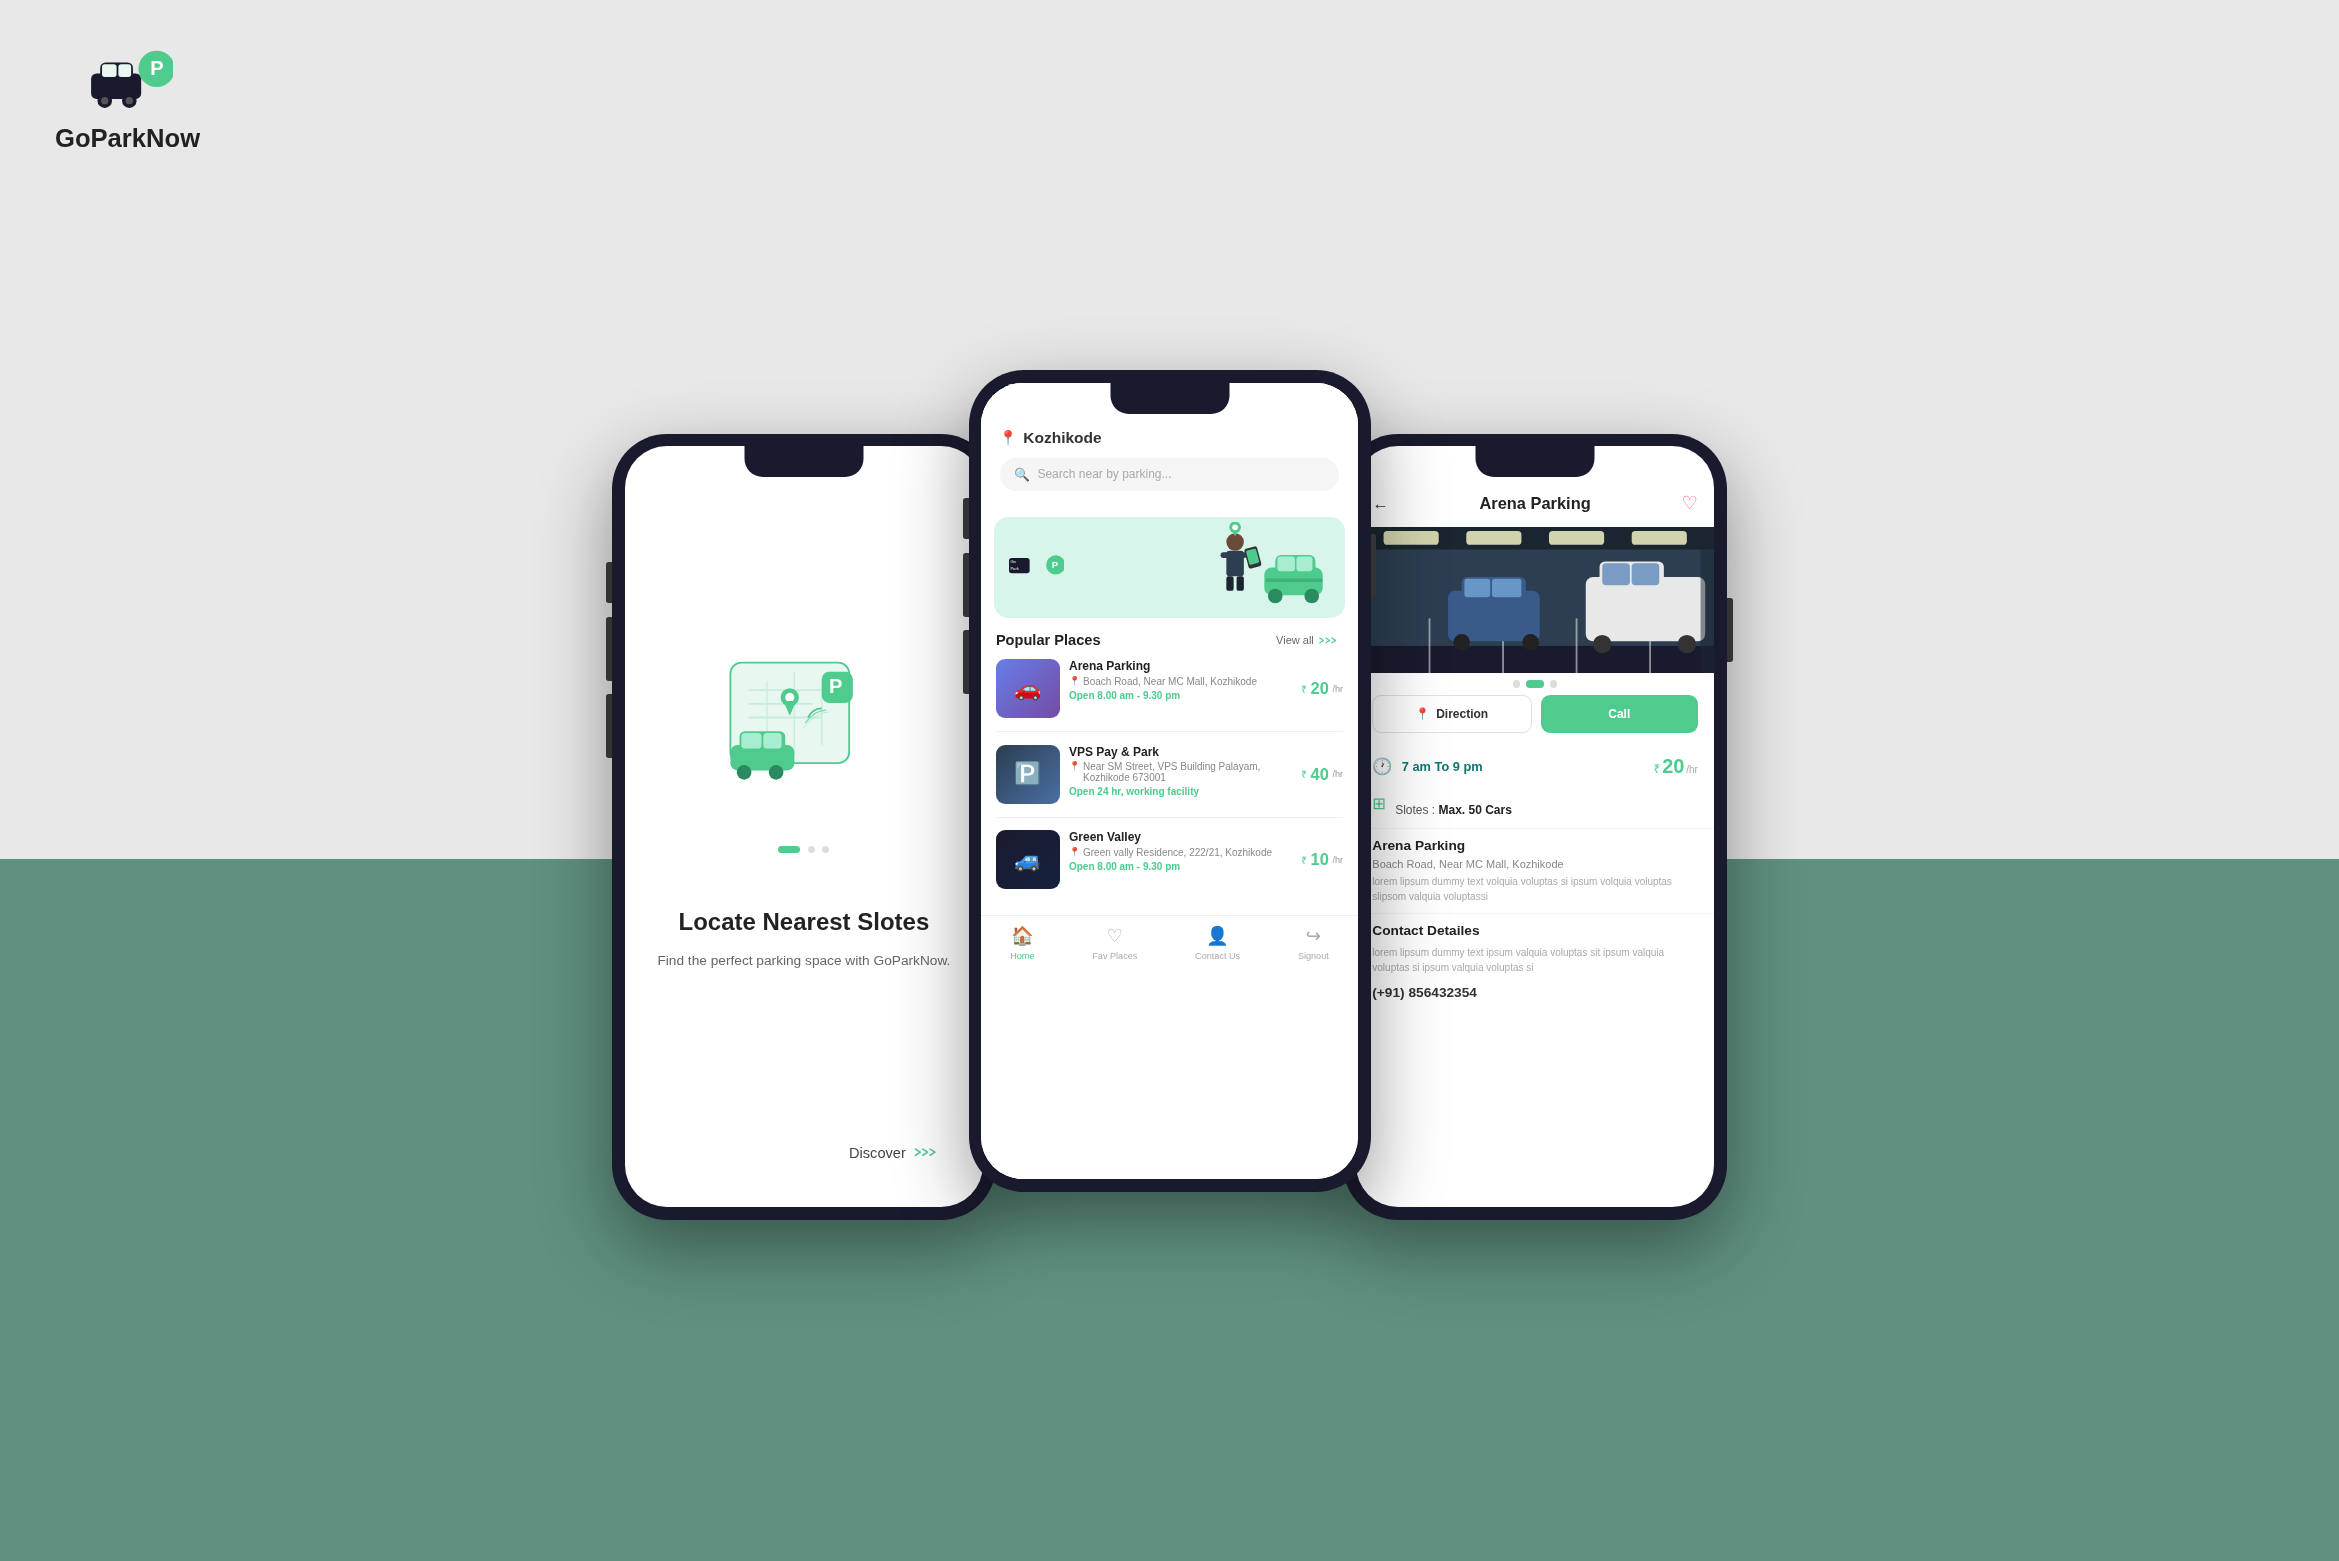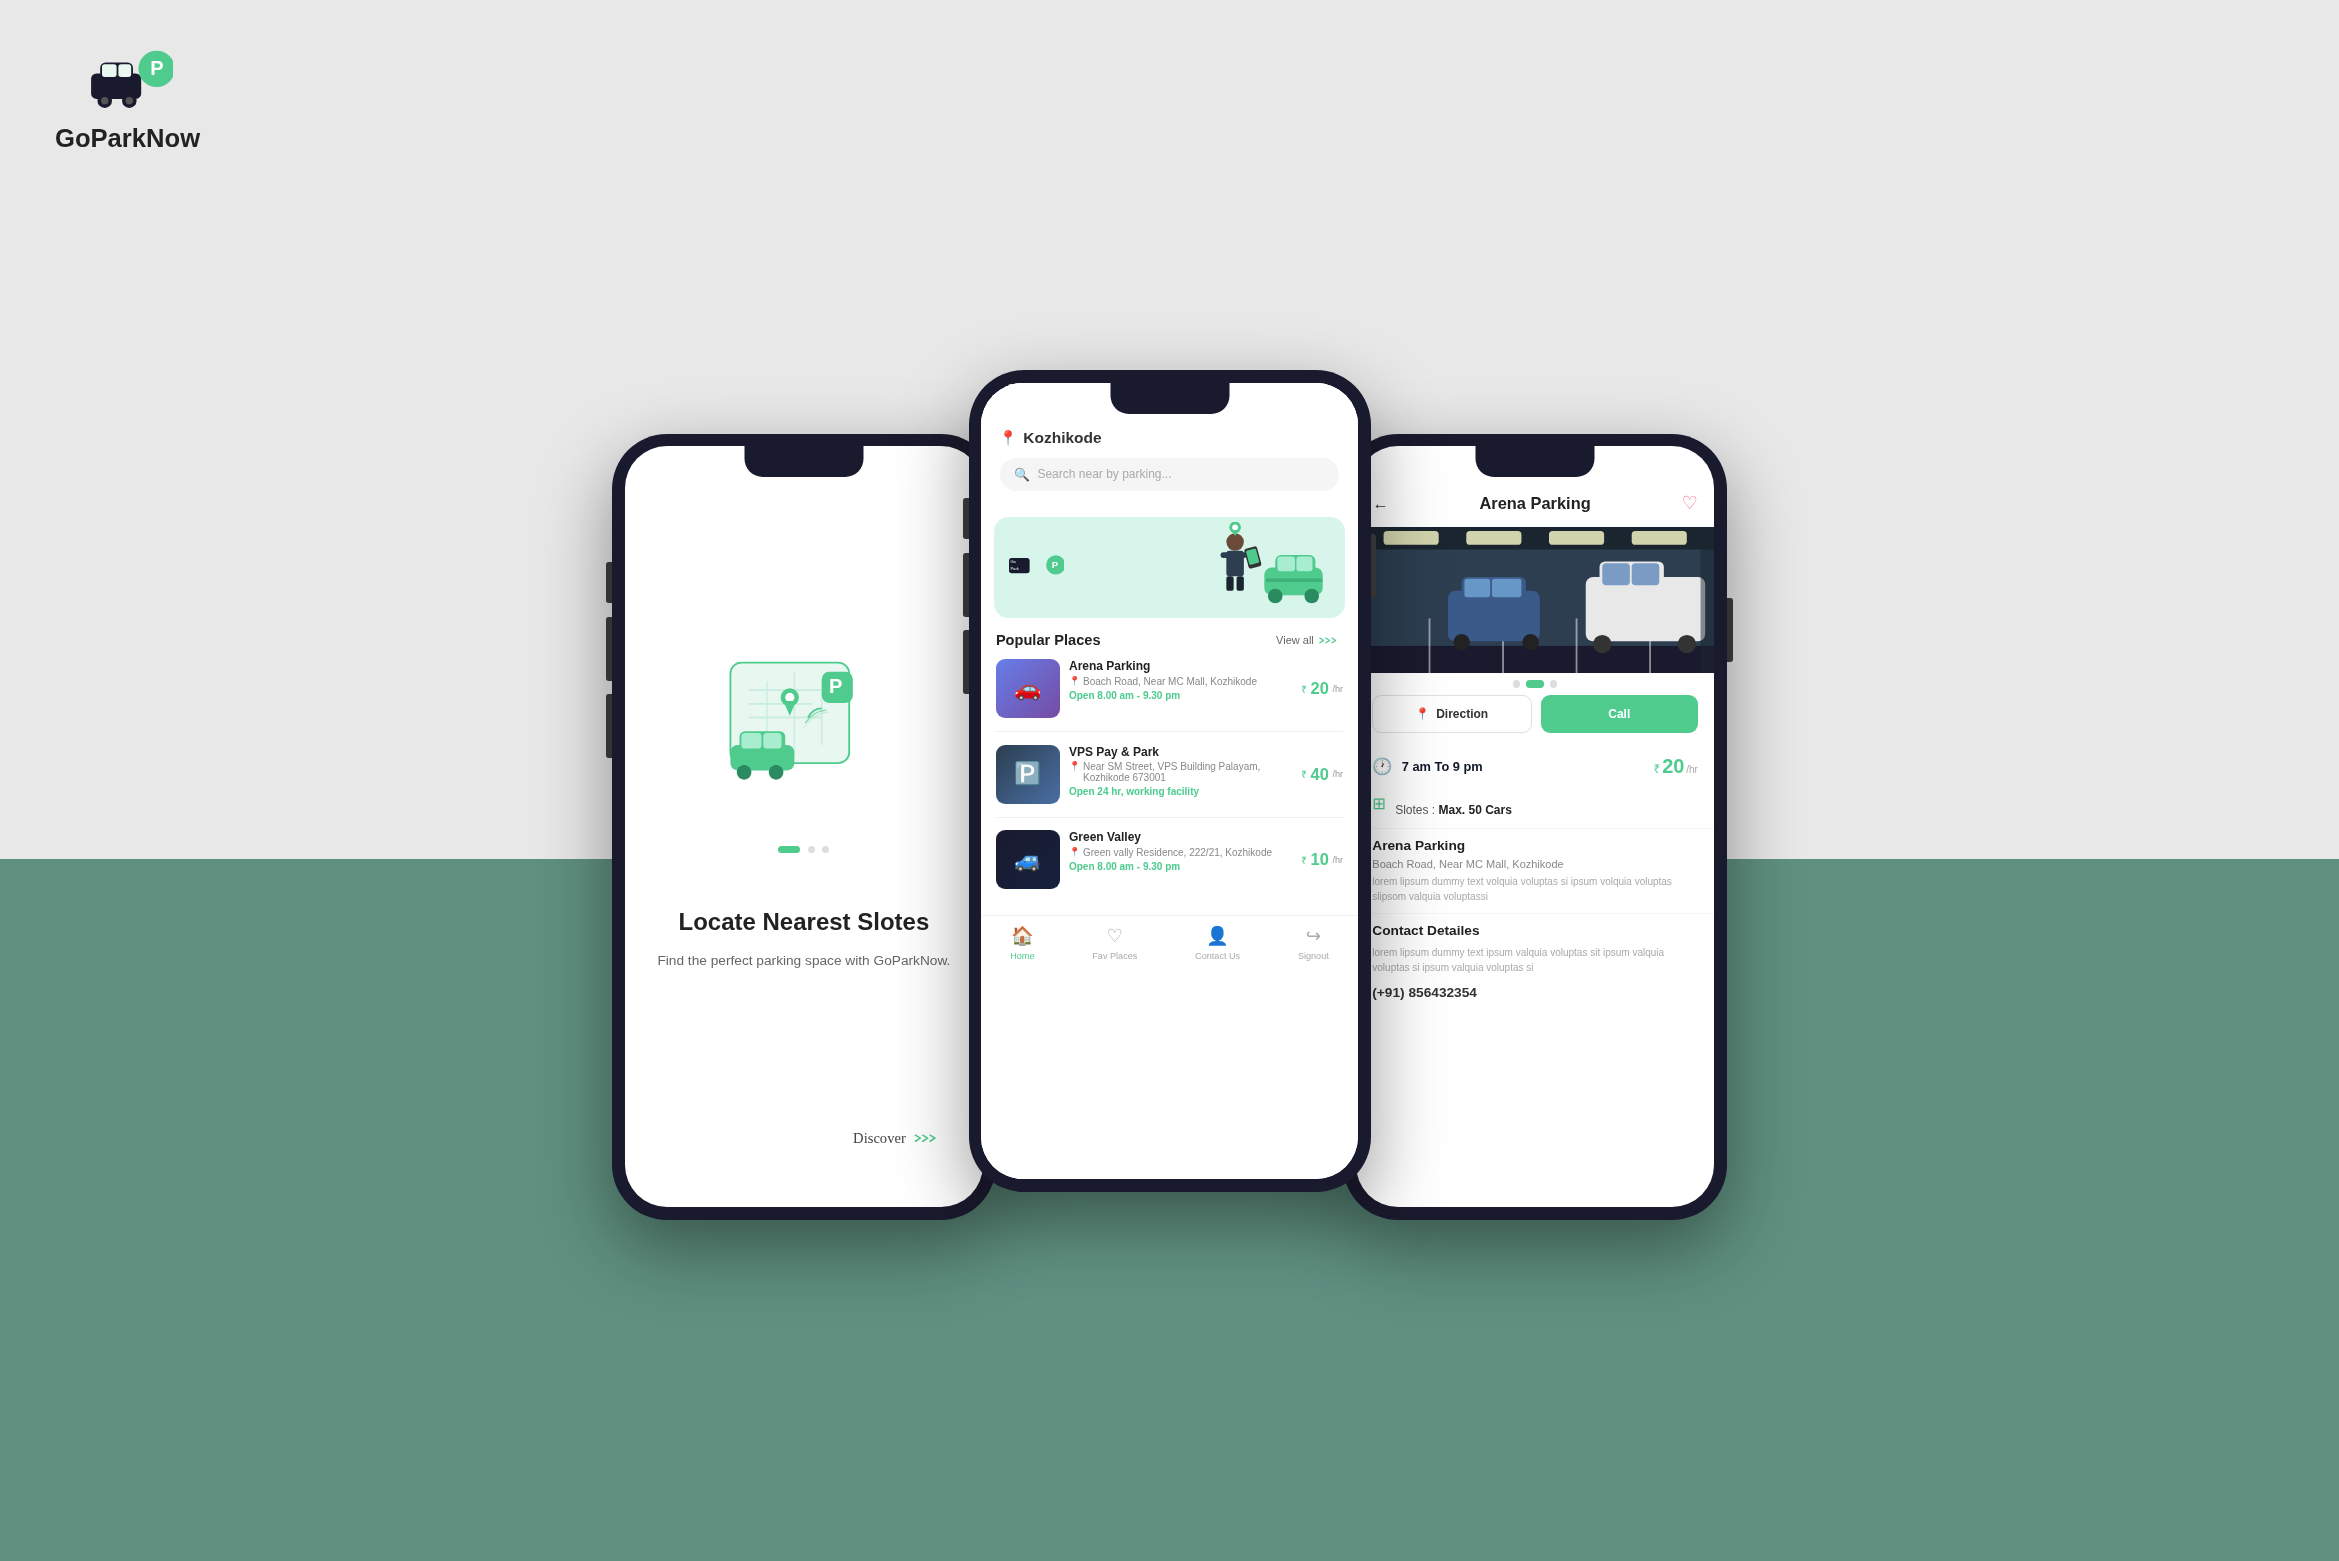--- a/index.html
+++ b/index.html
@@ -196,29 +196,28 @@
       background: #ddd;
     }
     .dot.active {
       width: 22px;
       border-radius: 3.7px;
       background: #4ecb8d;
     }
 
     .discover-btn {
       position: absolute;
-      bottom: 60px;
+      bottom: 46px;
       right: 37px;
       display: flex;
       align-items: center;
       gap: 7.3px;
       font-size: 14.6px;
       color: #444;
       cursor: pointer;
-      font-family: Liberation Serif, serif;
     }
 
     .arrows-icon {
       display: flex;
       gap: 1.8px;
     }
 
     
     .home-screen {
       height: 100%;
@@ -469,21 +468,21 @@
       align-items: center;
       gap: 9.1px;
       padding: 7.3px 16.4px;
     }
     .info-icon {
       font-size: 16.4px;
     }
     .info-text {
       font-size: 12.8px;
       font-weight: 600;
-      color: #0f172a;
+      color: #0f766e;
     }
     .price-badge {
       display: flex;
       align-items: baseline;
       gap: 1.8px;
       margin-left: auto;
     }
     .rs-symbol {
       font-size: 12px;
       color: #4ecb8d;

